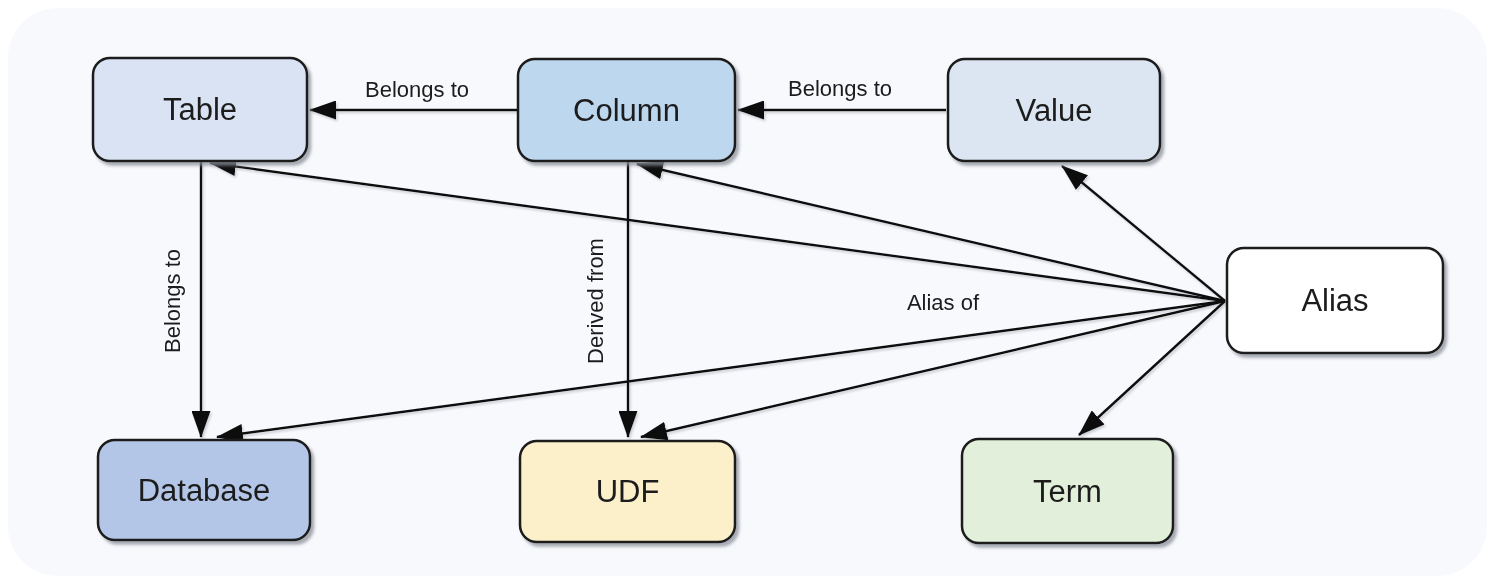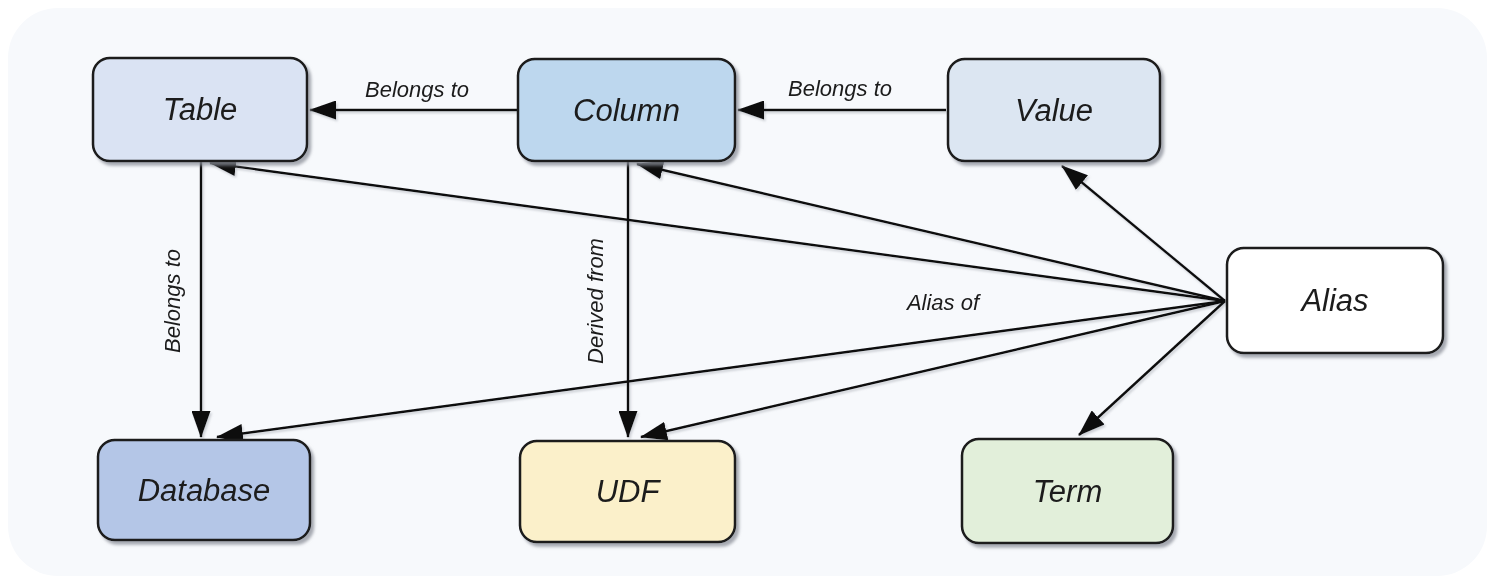--- a/index.html
+++ b/index.html
@@ -8,21 +8,20 @@
     background: #ffffff;
     width: 1495px;
     height: 584px;
     overflow: hidden;
     font-family: "Liberation Sans", sans-serif;
   }
   #diagram-root {
     position: relative;
     width: 1495px;
     height: 584px;
-    font-style: italic;
   }
   svg text {
     fill: #1c1c1c;
     user-select: none;
   }
   .node-label {
     font-size: 31px;
   }
   .edge-label {
     font-size: 22px;

